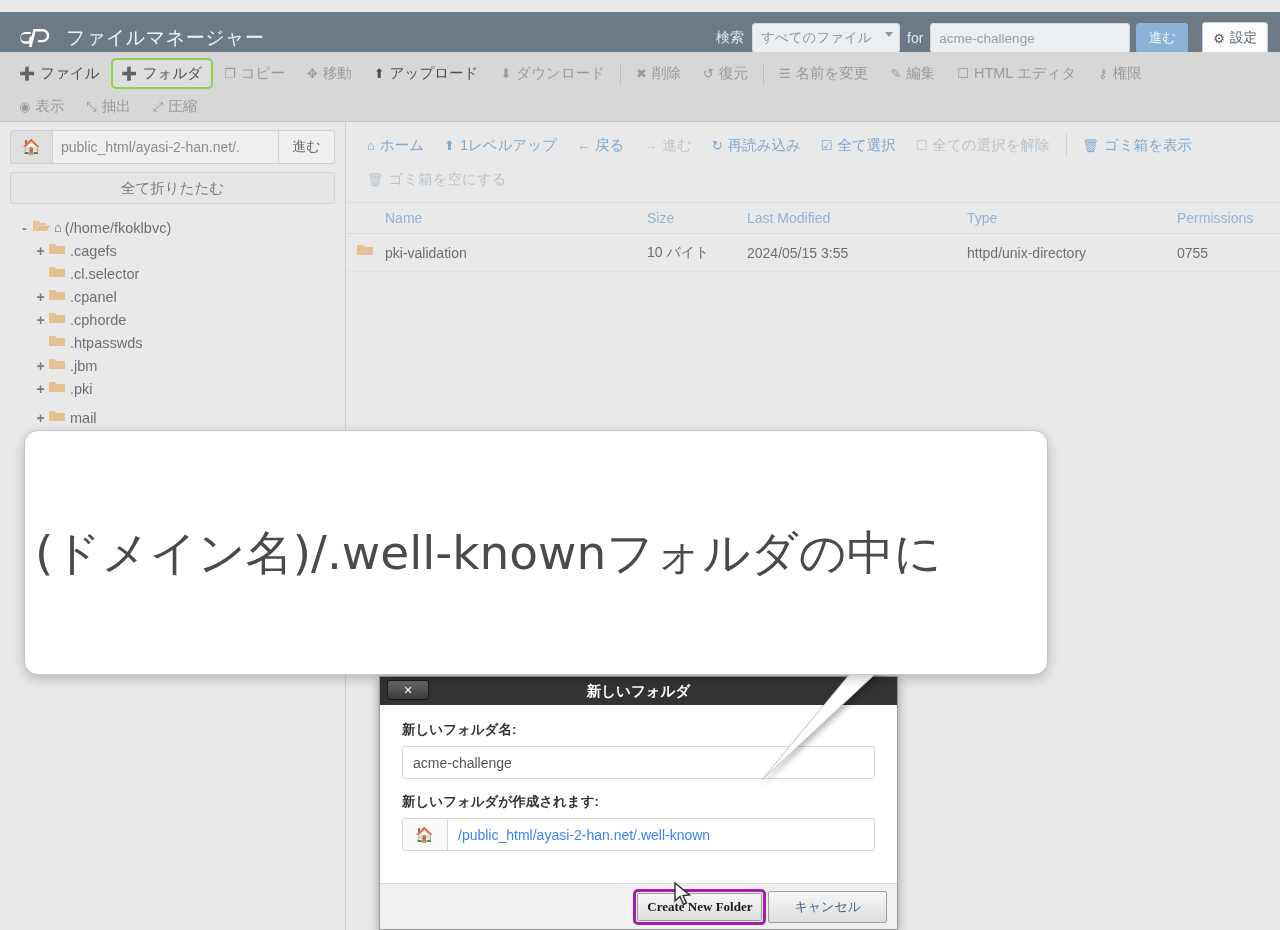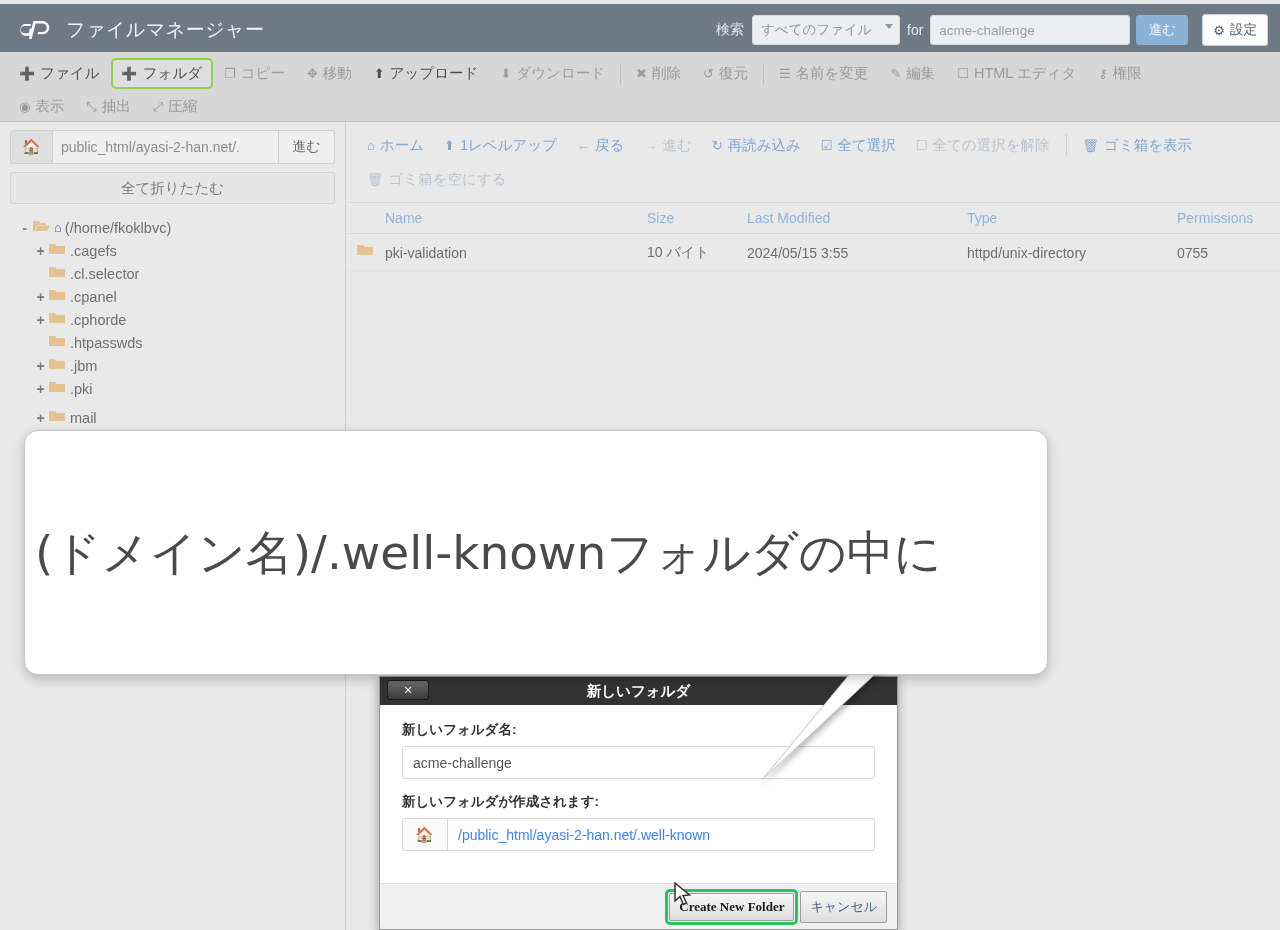--- a/index.html
+++ b/index.html
@@ -6,21 +6,21 @@
   html, body {
     margin: 0; padding: 0;
     width: 1280px; height: 930px;
     overflow: hidden;
     font-family: "Liberation Sans", "DejaVu Sans", sans-serif;
     background: #e9e9e9;
   }
 
   
   .brandbar {
-    position: absolute; left: 0; top: 4px; width: 1280px; height: 52px;
+    position: absolute; left: 0; top: 12px; width: 1280px; height: 52px;
     background: #6d7a86;
     display: flex; align-items: center;
   }
   .logo-wrap { display: flex; align-items: center; margin-left: 16px; }
   .cp-logo {
     width: 40px; height: 30px; position: relative; margin-right: 10px;
   }
   .cp-logo svg { display:block; }
   .brand-title {
     color: #f0f2f4; font-size: 19px; letter-spacing: .5px; font-weight: 400;
@@ -191,32 +191,32 @@
     border-radius: 0 3px 3px 0; padding: 0 10px; font-size: 14px;
     color: #3b82f6; outline: none; min-width: 0;
   }
   .modal-foot {
     position: absolute; left: 0; bottom: 0; width: 100%; height: 46px;
     background: #f0f0f0; border-top: 1px solid #dcdcdc;
     display: flex; align-items: center; justify-content: flex-end;
     padding-right: 10px; gap: 0;
   }
   .btn-create-wrap {
-    border: 3px solid #22c55e; border-radius: 5px; padding: 1px;
+    border: 3px solid #a21caf; border-radius: 5px; padding: 1px;
     display: inline-block;
   }
   .btn-create {
     background: linear-gradient(#f6f6f6,#dedede); border: 1px solid #9c9c9c;
     border-radius: 2px; color: #1b1b1b; font-size: 13px; font-weight: 700;
     padding: 5px 9px; cursor: pointer; font-family: "Liberation Serif", serif;
   }
   .btn-cancel {
     background: linear-gradient(#f6f6f6,#dedede); border: 1px solid #9c9c9c;
     border-radius: 2px; color: #47627d; font-size: 13px;
-    padding: 6px 9px; cursor: pointer; margin-left: 2px;
+    padding: 6px 25px; cursor: pointer; margin-left: 2px;
   }
 
   
   .cursor { position: absolute; left: 674px; top: 882px; z-index: 40; }
 
   
   .callout {
     position: absolute; left: 24px; top: 430px; width: 1024px; height: 245px;
     background: #ffffff; border: 1px solid #c6c6c6; border-radius: 14px;
     box-shadow: 0 4px 12px rgba(0,0,0,.22);

